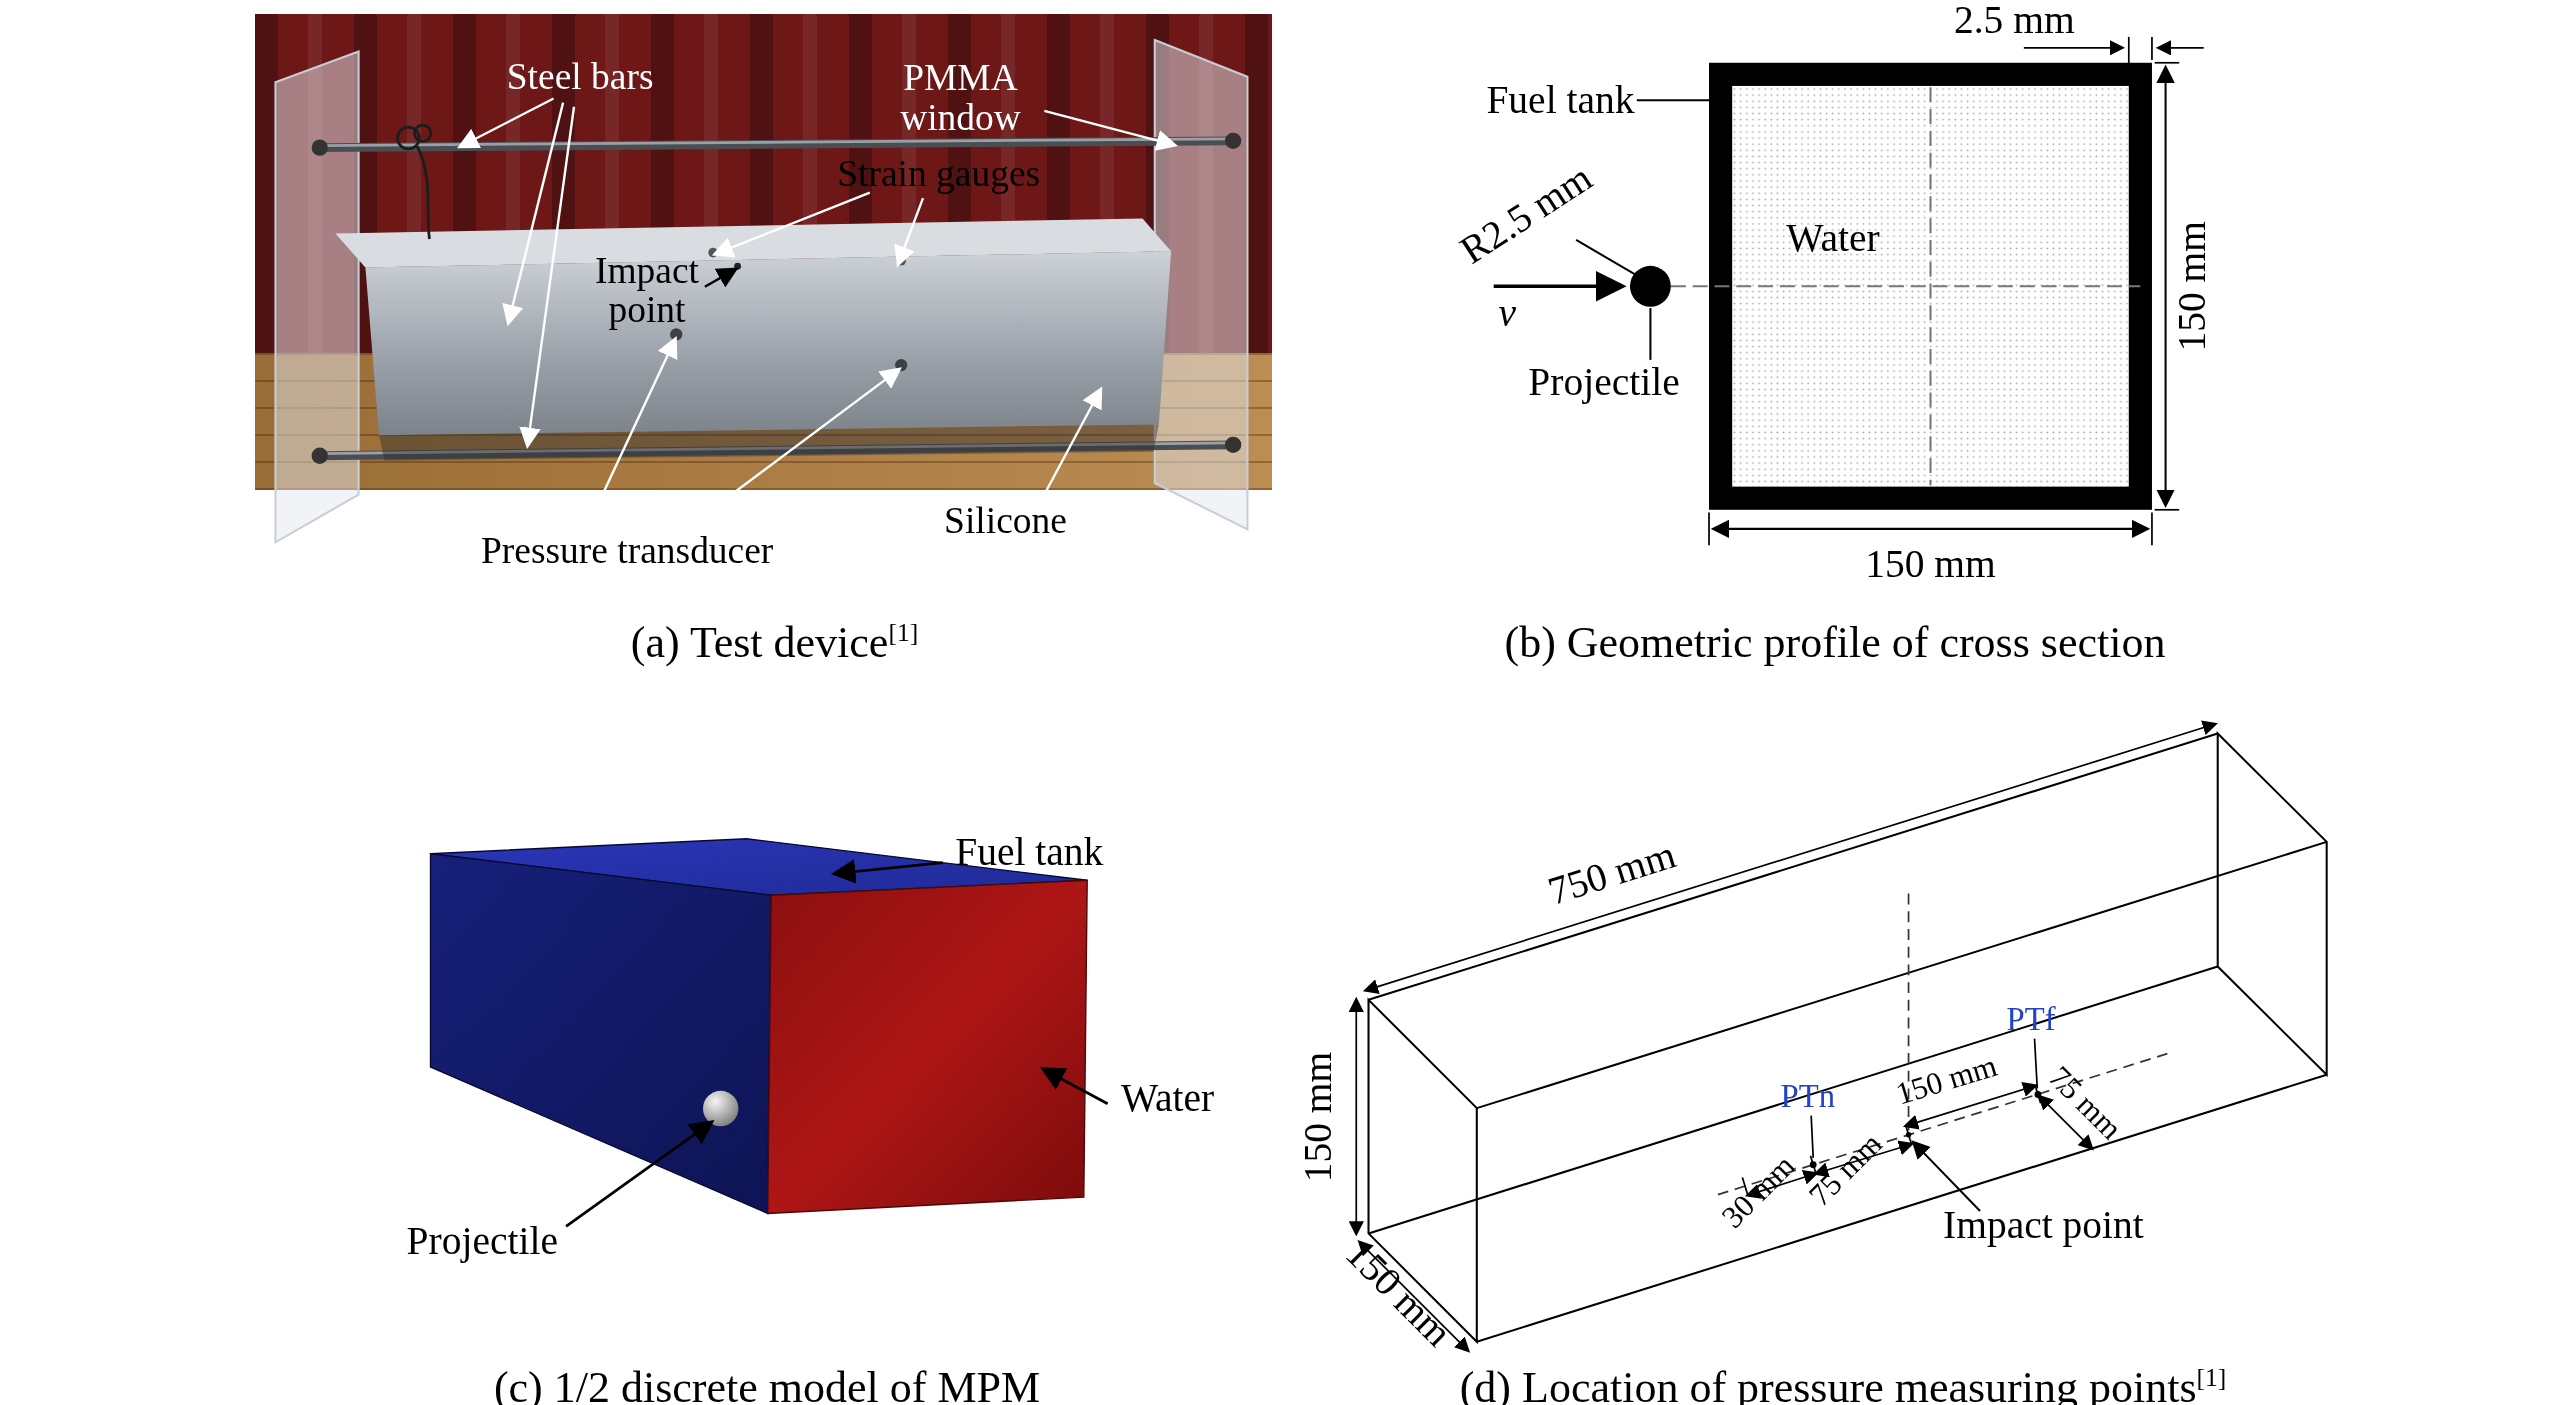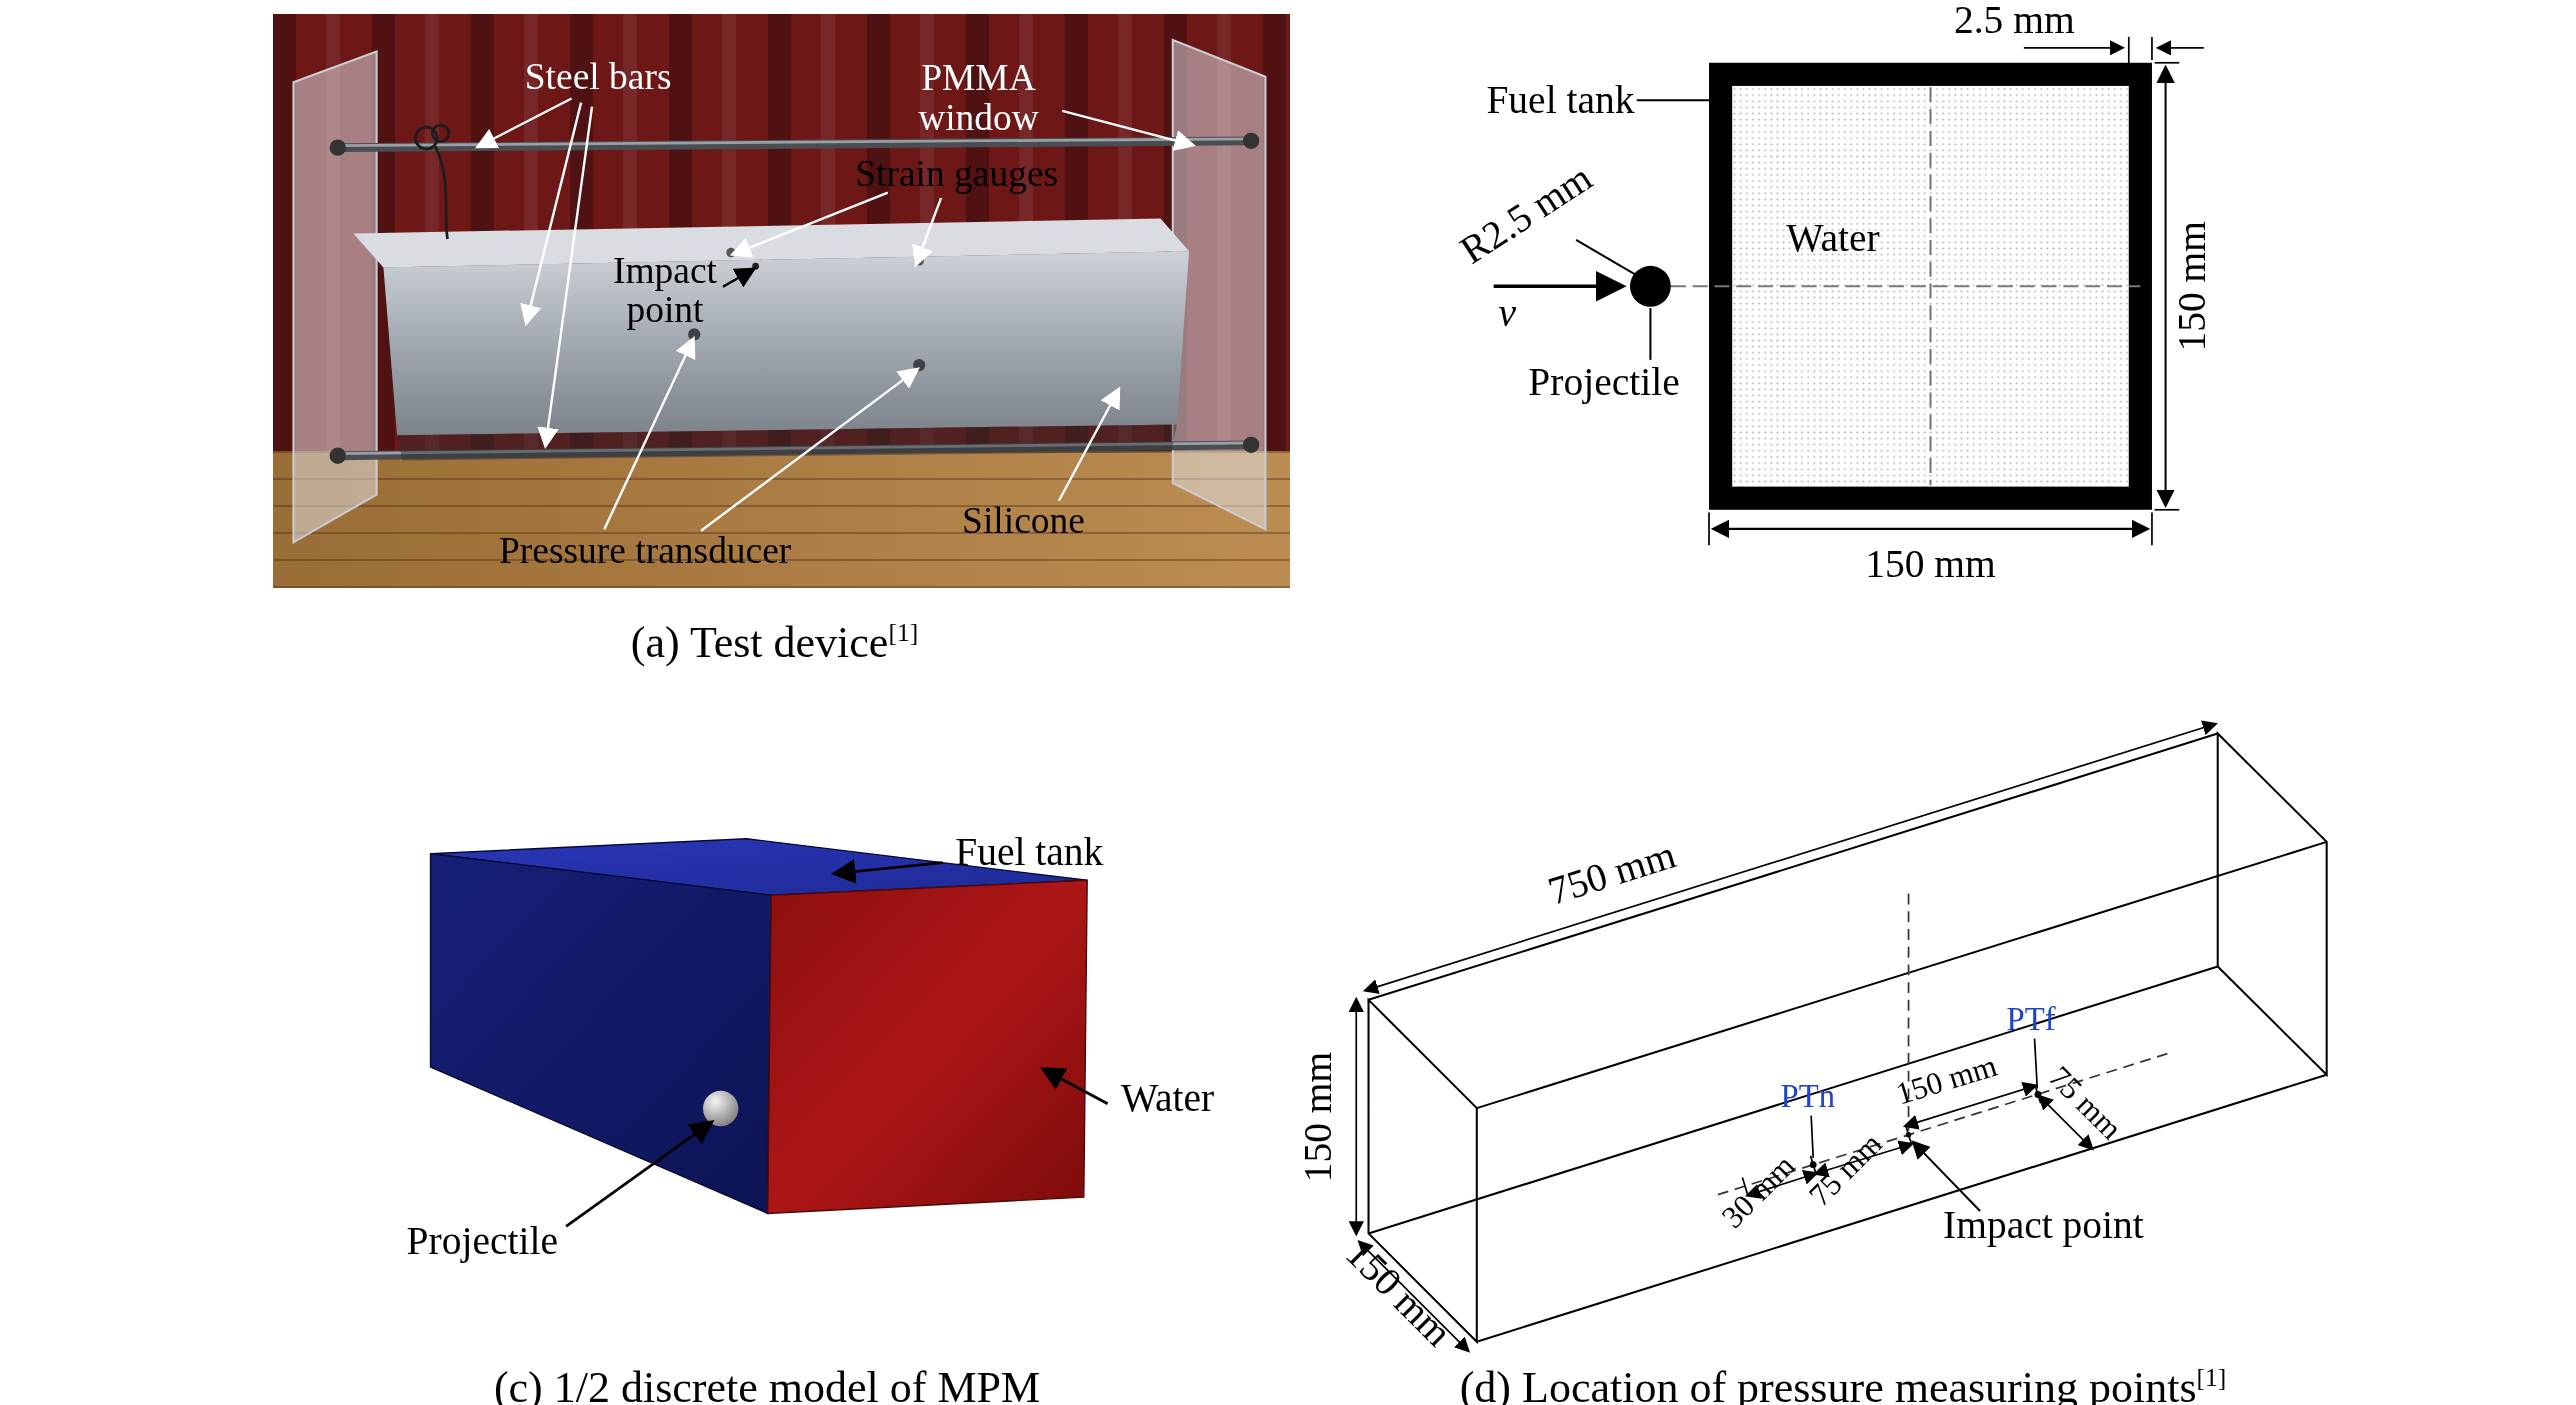--- a/index.html
+++ b/index.html
@@ -9,21 +9,21 @@
   svg text{font-family:"Liberation Serif",serif;fill:#000;}
   .t58{font-size:58px;}
   .t55{font-size:55px;}
   .t48{font-size:48px;}
   .t46{font-size:46px;}
   .it{font-style:italic;}
   .white{fill:#ffffff;}
   .blue{fill:#2143c7;}
   .caption{position:absolute;text-align:center;font-size:44px;}
   .caption sup{font-size:0.58em;}
-  #photo{position:absolute;left:273px;top:13.6px;width:1017px;height:574px;
+  #photo{position:absolute;left:255px;top:13.6px;width:1017px;height:476px;
          background-color:#6d1717;
          background-image:repeating-linear-gradient(90deg,rgba(0,0,0,0.28) 0 23px,rgba(0,0,0,0) 23px 53px,rgba(255,255,255,0.07) 53px 67px,rgba(0,0,0,0) 67px 99px);}
   #photo-floor{position:absolute;left:0;right:0;bottom:0;height:137px;
          background-color:#b5803f;
          background-image:repeating-linear-gradient(180deg,rgba(60,30,5,0.35) 0 2px,rgba(0,0,0,0) 2px 27px),linear-gradient(90deg,rgba(0,0,0,0.15),rgba(255,255,255,0.10));}
 </style>
 </head>
 <body>
 
 <div id="page">
@@ -240,20 +240,23 @@
     <text x="690" y="700" transform="rotate(-45 690 700)" text-anchor="middle" class="t46">30 mm</text>
     <text x="818" y="668" transform="rotate(-45 818 668)" text-anchor="middle" class="t46">75 mm</text>
     <text x="960" y="540" transform="rotate(-17 960 540)" text-anchor="middle" class="t46">150 mm</text>
     <text x="1149" y="570" transform="rotate(45 1149 570)" text-anchor="middle" class="t46">75 mm</text>
     <text x="1098" y="758" text-anchor="middle" class="t58">Impact point</text>
   </svg>
 
   <div class="caption" style="left:266px;top:617px;width:1017px;">
     <span>(a) Test device</span><sup>[1]</sup>
   </div>
+  <div class="caption" style="left:1426px;top:617px;width:818px;">
+    <span>(b) Geometric profile of cross section</span>
+  </div>
   <div class="caption" style="left:358px;top:1362px;width:818px;">
     <span>(c) 1/2 discrete model of MPM</span>
   </div>
   <div class="caption" style="left:1434px;top:1362px;width:818px;">
     <span>(d) Location of pressure measuring points</span><sup>[1]</sup>
   </div>
 
 </div>
 
 

